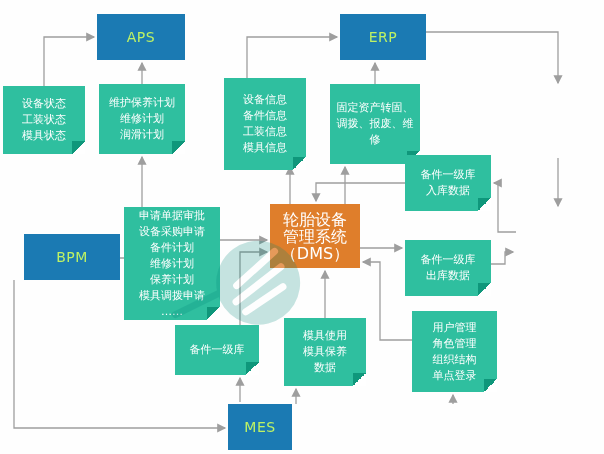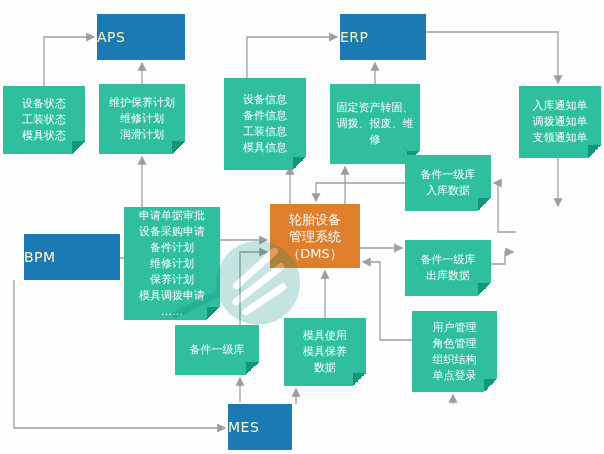--- a/index.html
+++ b/index.html
@@ -2,38 +2,38 @@
 <html><head>
 <meta charset="utf-8">
 <style>
   html,body{margin:0;padding:0;background:#fff;}
   #canvas{
     position:relative;width:604px;height:454px;background:#fefefe;overflow:hidden;
     font-family:"DejaVu Sans","Liberation Sans",sans-serif;
   }
   #wires{position:absolute;left:0;top:0;z-index:0;}
   .sys{
-    position:absolute;z-index:2;background:#1b7ab3;color:#fef9c3;
-    display:flex;align-items:center;justify-content:flex-start;
+    position:absolute;z-index:2;background:#1b7ab3;color:#bef264;
+    display:flex;align-items:center;justify-content:center;
     font-size:14px;letter-spacing:.5px;
   }
   .note{
     position:absolute;z-index:2;background:#2fbf9f;color:#fff;
     display:flex;align-items:center;justify-content:center;text-align:center;
     font-size:11px;line-height:16px;
   }
   .note .txt,.center-box .txt{white-space:pre-line;}
   .fold{
     position:absolute;right:0;bottom:0;width:13px;height:13px;
     background:linear-gradient(135deg,#0f977b 50%,#ffffff 50%);
   }
   .center-box{
     position:absolute;z-index:2;background:#df7e2b;color:#fff;
     display:flex;align-items:center;justify-content:center;text-align:center;
-    font-size:13px;line-height:17px;
+    font-size:16px;line-height:17px;
   }
   .watermark{
     position:absolute;z-index:3;left:168px;top:238px;width:140px;height:110px;
     opacity:.22;pointer-events:none;transform:rotate(-14deg);
   }
   .wm-circle{
     position:absolute;right:6px;top:8px;width:84px;height:84px;border-radius:50%;
     background:#00897b;
   }
   .wm-stripe{
@@ -121,26 +121,20 @@
 工装信息
 模具信息</span>
     <i class="fold"></i>
   </div>
   <div class="note" style="left:330px;top:84px;width:90px;height:80px">
     <span class="txt">固定资产转固、
 调拨、报废、维
 修</span>
     <i class="fold"></i>
   </div>
-  <div class="note" style="left:519px;top:86px;width:82px;height:72px">
-    <span class="txt">入库通知单
-调拨通知单
-支领通知单</span>
-    <i class="fold"></i>
-  </div>
   <div class="note" style="left:405px;top:155px;width:86px;height:56px">
     <span class="txt">备件一级库
 入库数据</span>
     <i class="fold"></i>
   </div>
   <div class="note" style="left:405px;top:240px;width:86px;height:56px">
     <span class="txt">备件一级库
 出库数据</span>
     <i class="fold"></i>
   </div>

